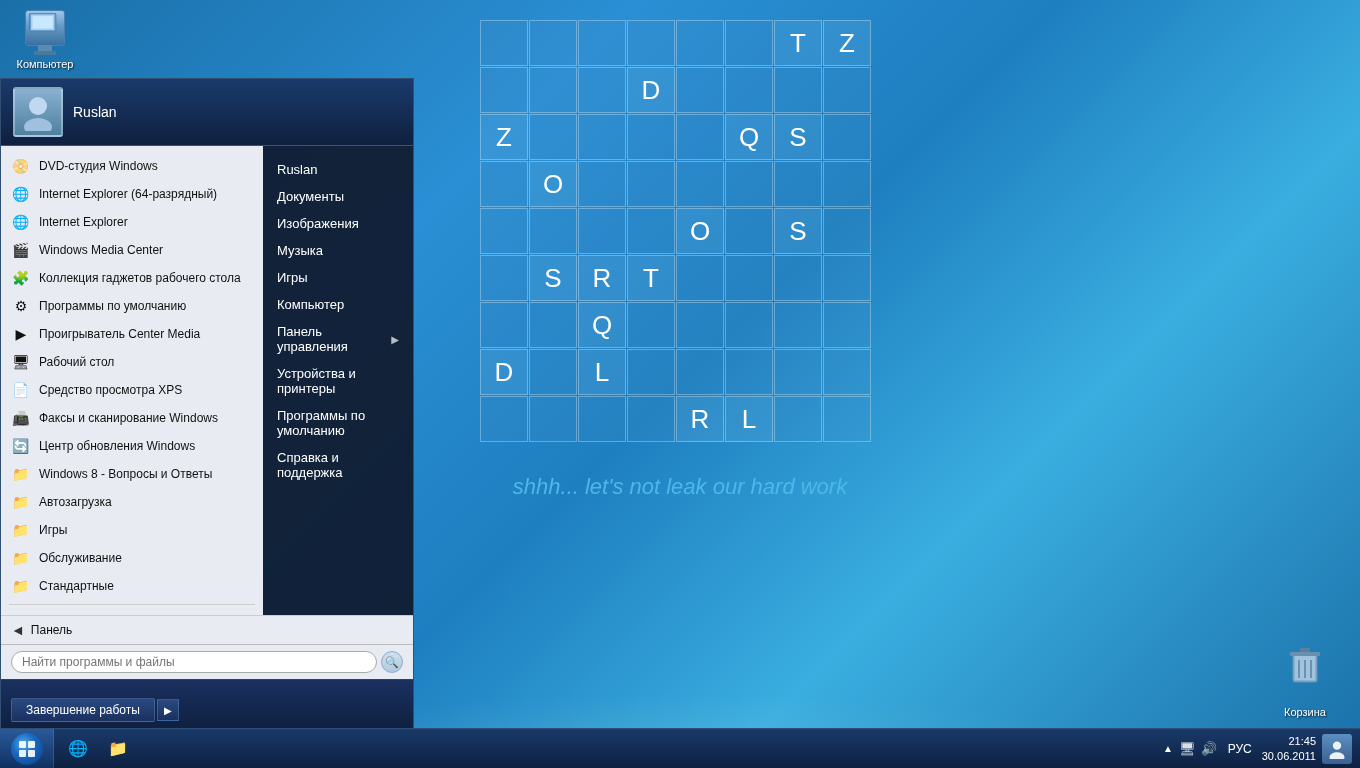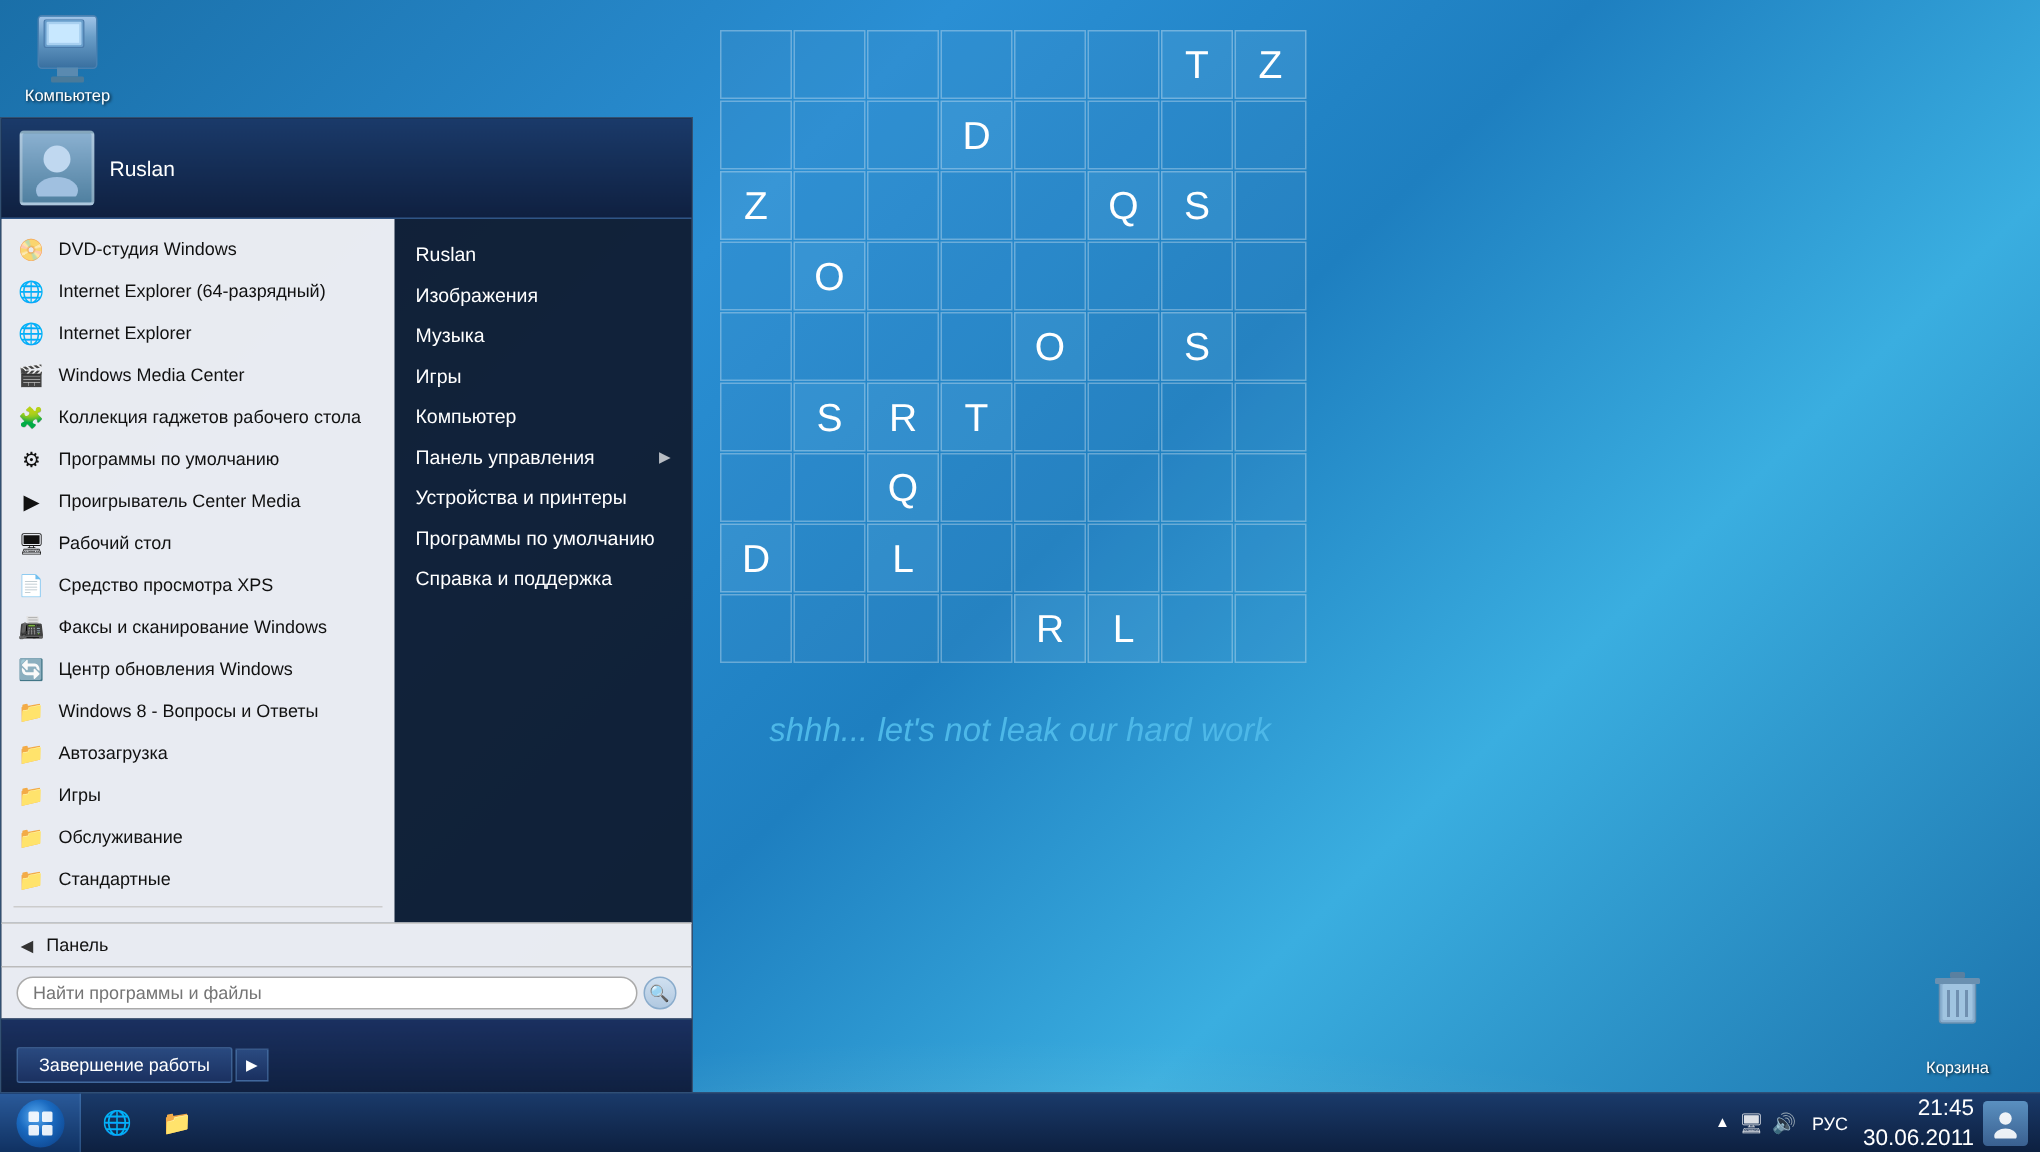--- a/index.html
+++ b/index.html
@@ -135,21 +135,21 @@
       font-style: italic;
       margin-top: 32px;
       text-align: center;
     }
 
     
     #start-menu {
       position: absolute;
       bottom: 40px;
       left: 0;
-      width: 462px;
+      width: 414px;
       background: rgba(15,25,45,0.92);
       border: 1px solid rgba(100,150,200,0.4);
       border-bottom: none;
       display: flex;
       flex-direction: column;
     }
 
     
     #start-menu-header {
       background: linear-gradient(180deg, #1a3a6a 0%, #0f2040 100%);
@@ -402,21 +402,21 @@
     #tray-expand {
       color: white;
       font-size: 10px;
       cursor: pointer;
     }
     #clock-area {
       display: flex;
       flex-direction: column;
       align-items: flex-end;
       color: white;
-      font-size: 15px;
+      font-size: 11px;
       line-height: 1.3;
       cursor: pointer;
     }
     #lang-indicator {
       color: white;
       font-size: 12px;
       font-weight: 500;
       padding: 0 4px;
       cursor: pointer;
     }
@@ -625,20 +625,24 @@
 
       </div>
 
       <div id="right-column">
         <div id="system-links-list">
         <div class="system-link">
       <span>Ruslan</span>
 
     </div>
             <div class="system-link">
+      <span>Документы</span>
+
+    </div>
+            <div class="system-link">
       <span>Изображения</span>
 
     </div>
             <div class="system-link">
       <span>Музыка</span>
 
     </div>
             <div class="system-link">
       <span>Игры</span>
 

